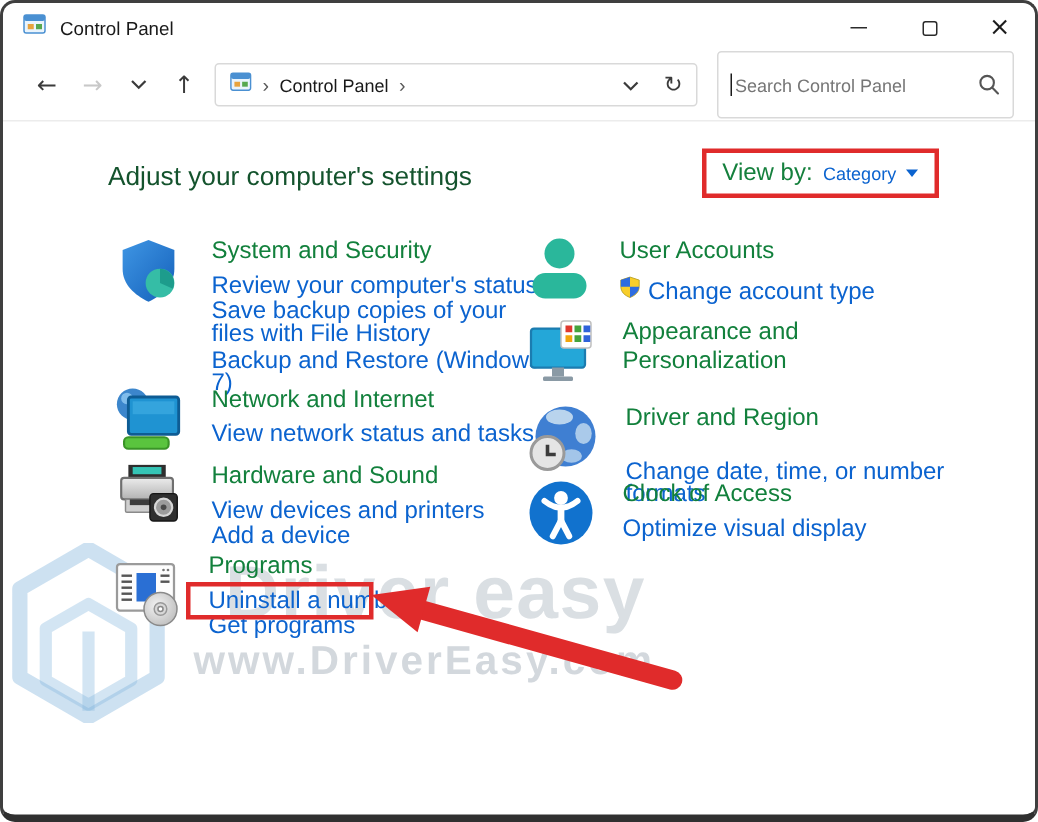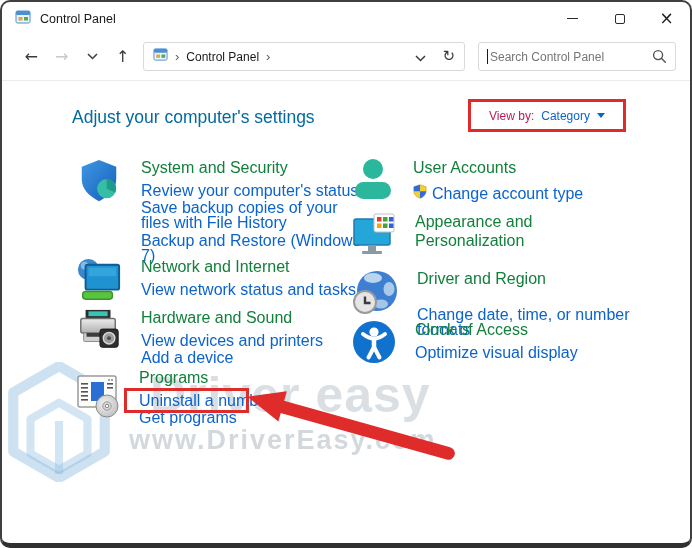--- a/index.html
+++ b/index.html
@@ -24,34 +24,34 @@
            padding:0 14px 2px 14px;}
   .nav-btn{width:31px;height:30px;display:flex;align-items:center;justify-content:center;
            font-size:16px;color:#3b3b3b;font-family:"DejaVu Sans",sans-serif;}
   .nav-btn.disabled{color:#c8c8c8;}
   .addr{width:327px;height:29px;border:1px solid #d9d9d9;border-radius:3px;display:flex;
         align-items:center;padding:0 9px;margin-left:5px;}
   .addr-sep{color:#5a5a5a;font-size:13px;margin:0 7px;line-height:1;}
   .addr-text{font-size:12px;color:#191919;}
   .addr-right{margin-left:auto;display:flex;align-items:center;gap:16px;}
   .refresh{font-size:15px;color:#3b3b3b;font-family:"DejaVu Sans",sans-serif;line-height:1;}
-  .search{width:201px;height:29px;border:1px solid #d9d9d9;border-radius:3px;display:flex;
+  .search{width:201px;height:45px;border:1px solid #d9d9d9;border-radius:3px;display:flex;
           align-items:center;padding:0 8px;margin-left:13px;}
   .caret{width:1px;height:15px;background:#1a1a1a;}
   .search input{border:none;outline:none;flex:1;font-size:12px;color:#333;background:transparent;
                 font-family:"Liberation Sans",sans-serif;padding:0 0 0 2px;min-width:0;}
   .search input::placeholder{color:#767676;opacity:1;}
 
   
   .abs{position:absolute;}
-  .page-heading{left:70px;top:105px;font-size:17.5px;color:#0369a1;z-index:1;}
+  .page-heading{left:70px;top:105px;font-size:17.5px;color:#14532d;z-index:1;}
 
   .viewby-box{left:466px;top:97px;width:158px;height:33px;border:3px solid #e02b2b;
               display:flex;align-items:center;justify-content:center;gap:7px;z-index:3;}
-  .viewby-label{font-size:12px;color:#be185d;}
+  .viewby-label{font-size:16px;color:#15803d;}
   .viewby-value{font-size:12px;color:#0b63cf;}
   .tri-down{width:0;height:0;border-left:4.5px solid transparent;border-right:4.5px solid transparent;
             border-top:5.5px solid #0b63cf;}
 
   .section{position:absolute;display:flex;gap:19px;z-index:1;justify-content:flex-end;}
   .section.col-l{left:74px;}
   .section.col-r{left:350px;}
   .sec-icon{flex:0 0 auto;}
   .sec-body{display:flex;flex-direction:column;}
   .col-l .sec-body{width:224px;}

